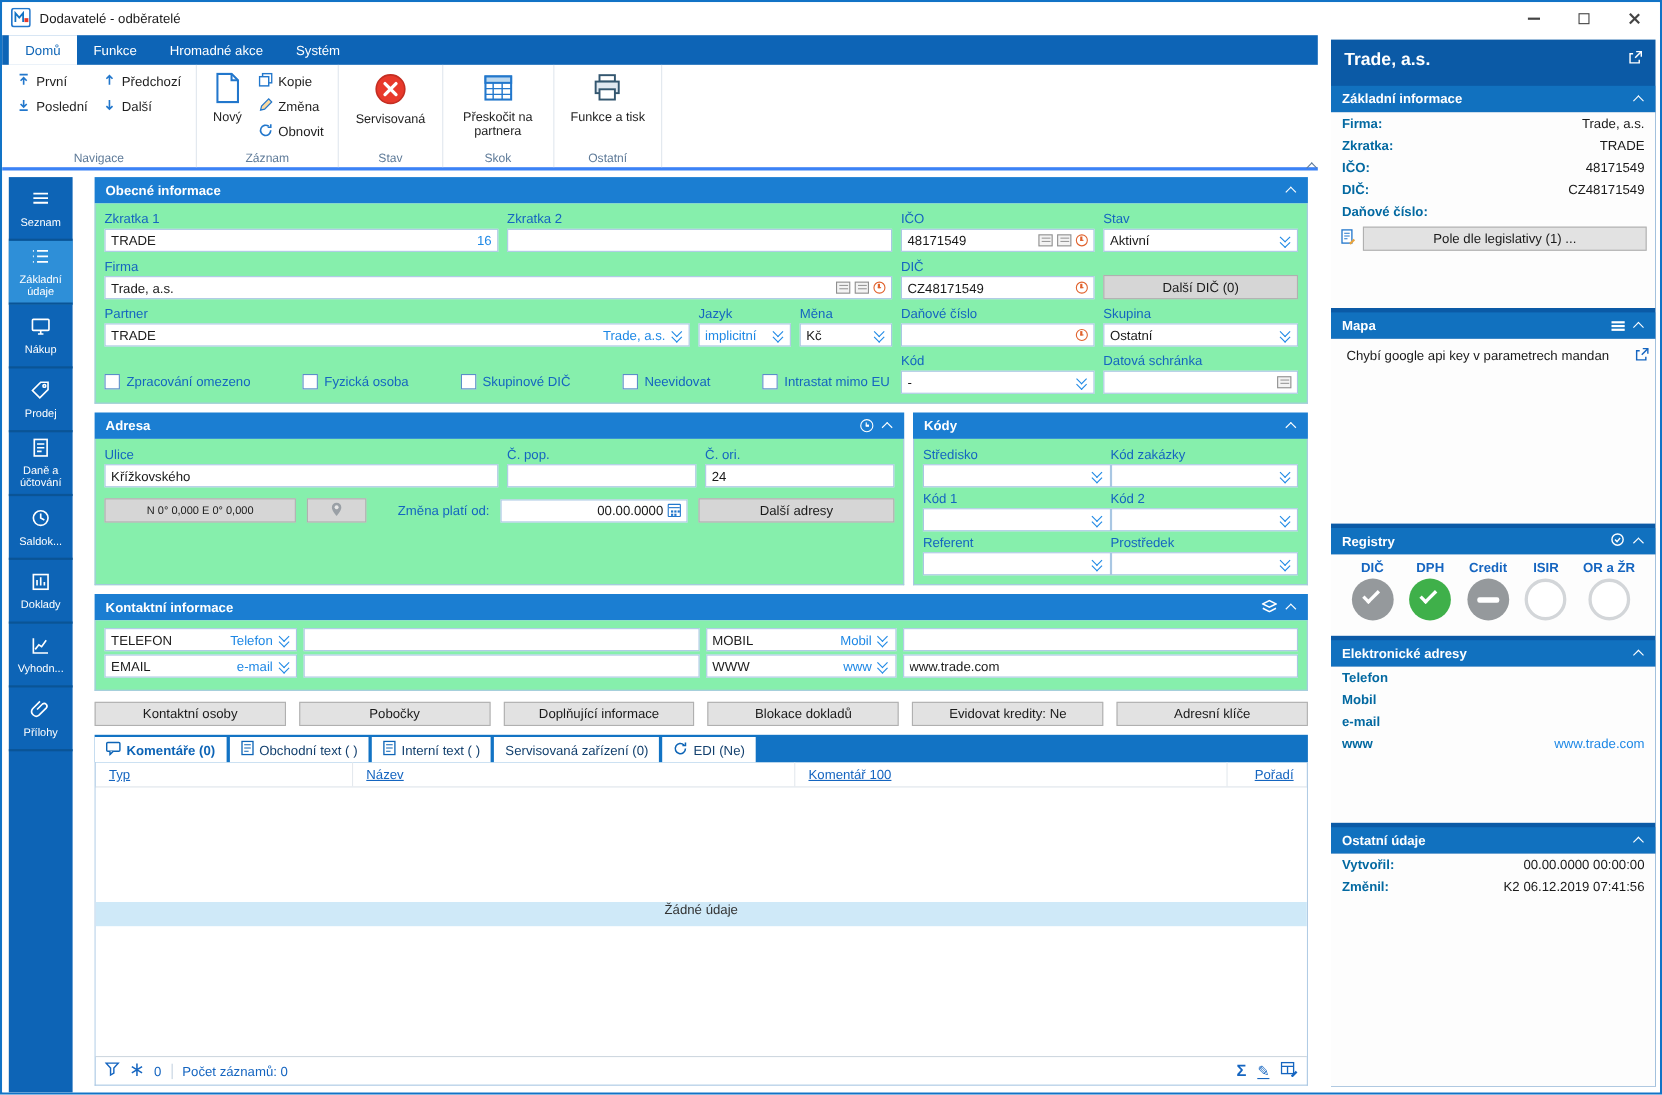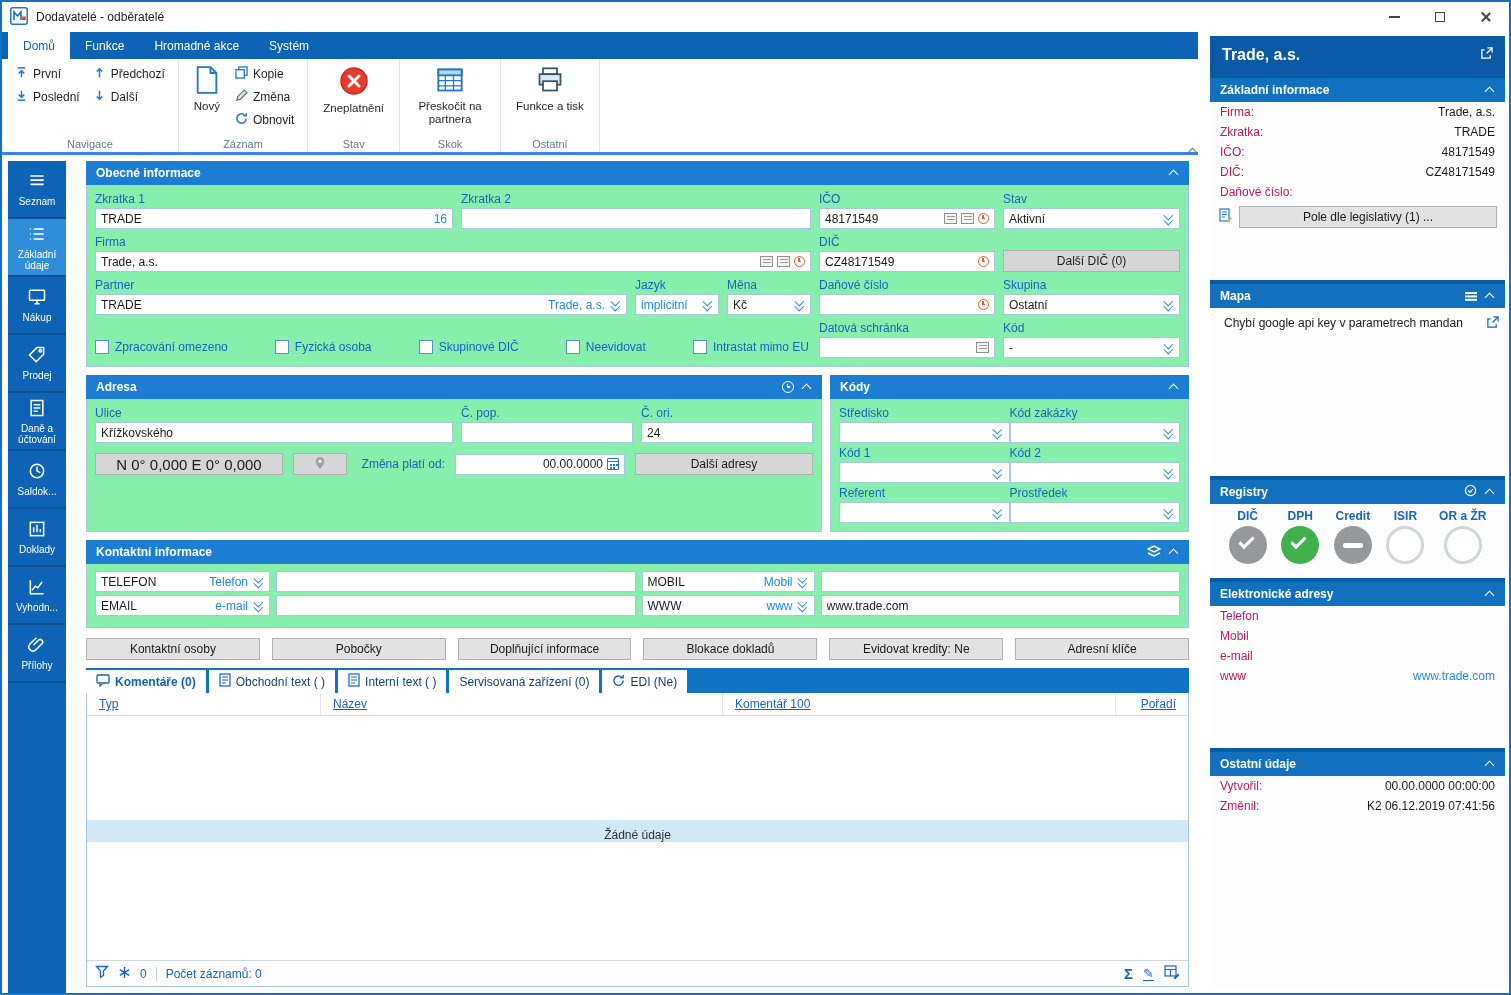--- a/index.html
+++ b/index.html
@@ -106,38 +106,38 @@
   .actions{display:grid;grid-template-columns:repeat(6,1fr);gap:12px;margin:2px 0 8px;flex:none;}
 
   
   .tabs{height:25px;background:#1273c4;display:flex;gap:3px;align-items:stretch;padding-top:2px;flex:none;}
   .tab{background:#fff;display:flex;align-items:center;gap:5px;padding:0 10px;color:#13406e;font-size:12px;white-space:nowrap;}
   .tab.active{color:#0d64b6;font-weight:bold;}
   .grid-block{flex:1;display:flex;flex-direction:column;border:1px solid #a9c7e3;border-top:none;min-height:0;}
   .ghead{height:23px;display:flex;align-items:center;border-bottom:1px solid #d5dde5;color:#1565c0;flex:none;}
   .gcol{padding:0 12px;border-right:1px solid #e4e9ee;height:100%;display:flex;align-items:center;text-decoration:underline;}
   .gbody{flex:1;position:relative;background:#fff;min-height:0;}
-  .empty-row{position:absolute;top:104px;left:0;right:0;height:22px;background:#cfe9f8;display:flex;align-items:flex-end;justify-content:center;color:#333;}
+  .empty-row{position:absolute;top:104px;left:0;right:0;height:22px;background:#cfe9f8;display:flex;align-items:flex-start;justify-content:center;color:#333;}
   .gstatus{height:26px;border-top:1px solid #cfd8e0;display:flex;align-items:center;padding:0 8px;gap:9px;color:#1565c0;flex:none;}
   .gstatus .right{margin-left:auto;display:flex;align-items:center;gap:10px;}
   .sum-ico{font-size:15px;font-weight:bold;color:#1565c0;}
   .pencil-ico{font-size:13px;color:#1565c0;border-bottom:1.5px solid #1565c0;line-height:1;}
   .rec-label{border-left:1px solid #c3d2e0;padding-left:9px;}
 
   
   .right-panel{flex:1;margin:4px 4px 5px 12px;background:#0b5aa6;display:flex;flex-direction:column;overflow:hidden;}
   .panel-title{height:38px;display:flex;align-items:center;padding:0 12px;color:#fff;font-size:16px;font-weight:bold;flex:none;}
   .panel-title .hicons{margin-left:auto;}
   .psect{margin-top:4px;display:flex;flex-direction:column;flex:none;}
   .psect.grow{flex:1;min-height:0;}
   .psect-h{height:24px;background:#1171bf;display:flex;align-items:center;gap:8px;padding:0 10px;color:#fff;font-weight:bold;font-size:12px;flex:none;}
   .psect-h .hicons{margin-left:auto;display:flex;align-items:center;gap:8px;}
   .psect-b{background:#fdfdfd;}
   .prow{display:flex;justify-content:space-between;align-items:center;padding:3px 10px;font-size:12px;gap:10px;}
-  .prow .pl{color:#be185d;white-space:nowrap;}
+  .prow .pl{color:#0369a1;white-space:nowrap;font-weight:bold;}
   .prow .pv{color:#1a1a1a;text-align:right;white-space:nowrap;}
   .prow .pv.link{color:#1e88e5;}
   .legis-row{display:flex;align-items:center;gap:6px;padding:4px 8px;}
   .legis-row .btn{flex:1;}
   .map-msg{display:flex;justify-content:space-between;align-items:flex-start;padding:8px 6px 0 14px;color:#1a1a1a;}
   .reg-row{display:flex;justify-content:space-evenly;padding:5px 4px 6px;}
   .reg-item{display:flex;flex-direction:column;align-items:center;gap:3px;}
   .reg-label{color:#1565c0;font-weight:bold;font-size:12px;}
   .regc{width:38px;height:38px;border-radius:50%;position:relative;flex:none;}
   .regc.c-gray,.regc.c-dash{background:#95999c;}
@@ -251,21 +251,21 @@
           </div>
           <div class="rgroup-label">Záznam</div>
         </div>
 
         <div class="rgroup">
           <div class="rbig">
             <span><svg width="30" height="30" viewBox="0 0 30 30">
                   <circle cx="15" cy="15" r="13" fill="#e8392b" stroke="#c42e22" stroke-width="1.5"></circle>
                   <path d="M10 10l10 10M20 10L10 20" stroke="#fff" stroke-width="3" stroke-linecap="round"></path>
                 </svg></span>
-            <span>Zneplatnění</span>
+            <span>Servisovaná</span>
           </div>
           <div class="rgroup-label">Stav</div>
         </div>
 
         <div class="rgroup">
           <div class="rbig">
             <span><svg width="28" height="28" viewBox="0 0 24 24">
                   <rect x="2" y="3" width="20" height="18" fill="#fff" stroke="#2277cc" stroke-width="1.6"></rect>
                   <rect x="2" y="3" width="20" height="5" fill="#bcd8ef" stroke="#2277cc" stroke-width="1.6"></rect>
                   <path d="M2 12.5h20M2 17h20M8 8v13M15 8v13" stroke="#2277cc" stroke-width="1.1"></path>
@@ -472,31 +472,31 @@
                 <label class="cbitem">
                     <span class="cbx"></span>
                     <span>Neevidovat</span>
                   </label>
                 <label class="cbitem">
                     <span class="cbx"></span>
                     <span>Intrastat mimo EU</span>
                   </label>
               </div>
               <div class="fld">
+                <span class="flabel">Kód</span>
+                <div class="finput">
+                  <span class="val">-</span>
+                  <span class="ddicon"></span>
+                </div>
+              </div>
+              <div class="fld">
                 <span class="flabel">Datová schránka</span>
                 <div class="finput">
                   <span class="val"></span>
                   <span class="gico"></span>
-                </div>
-              </div>
-              <div class="fld">
-                <span class="flabel">Kód</span>
-                <div class="finput">
-                  <span class="val">-</span>
-                  <span class="ddicon"></span>
                 </div>
               </div>
             </div>
           </div>
 
           <div class="sect-row">
             <div class="section" style="flex:0 0 736px;">
               <div class="sect-header">
                 <span>Adresa</span>
                 <span class="hicons">
@@ -519,21 +519,21 @@
                       </div>
                   </div>
                   <div class="fld" style="flex:1;">
                     <span class="flabel">Č. ori.</span>
                     <div class="finput">
                         <span class="val">24</span>
                       </div>
                   </div>
                 </div>
                 <div class="addr-row3">
-                  <div class="btn dark" style="width:188px;font-size:15px;">N 0° 0,000 E 0° 0,000</div>
+                  <div class="btn dark" style="width:174px;font-size:10px;">N 0° 0,000 E 0° 0,000</div>
                   <div class="btn dark" style="width:54px;">
                     <span><svg width="12" height="14" viewBox="0 0 12 14">
                           <path d="M6 1a4.3 4.3 0 0 1 4.3 4.3C10.3 8.5 6 13 6 13S1.7 8.5 1.7 5.3A4.3 4.3 0 0 1 6 1z" fill="#9aa0a6"></path>
                           <circle cx="6" cy="5.2" r="1.8" fill="#e8e8e8"></circle>
                         </svg></span>
                   </div>
                   <span class="flabel" style="margin:0 0 0 auto;">Změna platí od:</span>
                   <div class="finput" style="width:170px;flex:none;">
                     <span class="val" style="text-align:right;">00.00.0000</span>
                     <span class="calicon"></span>

